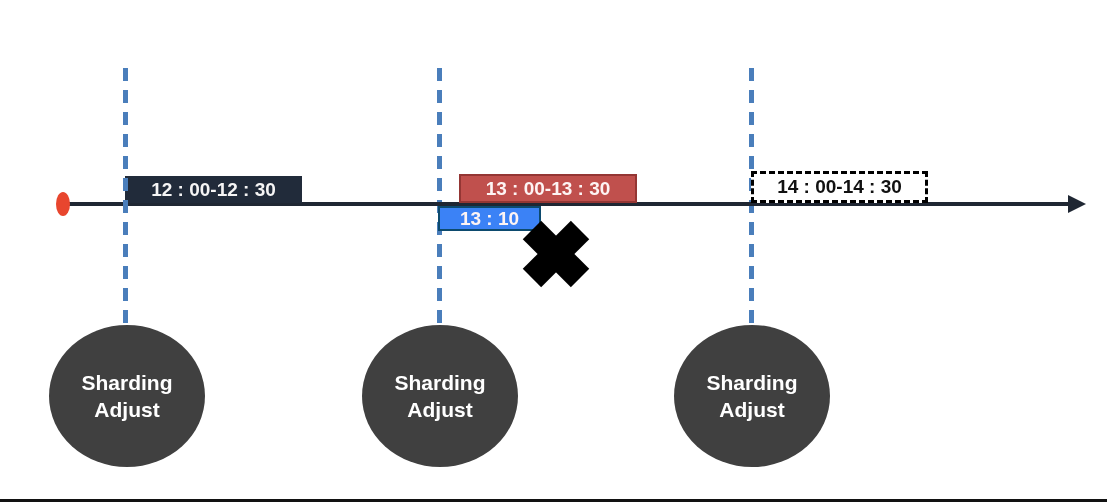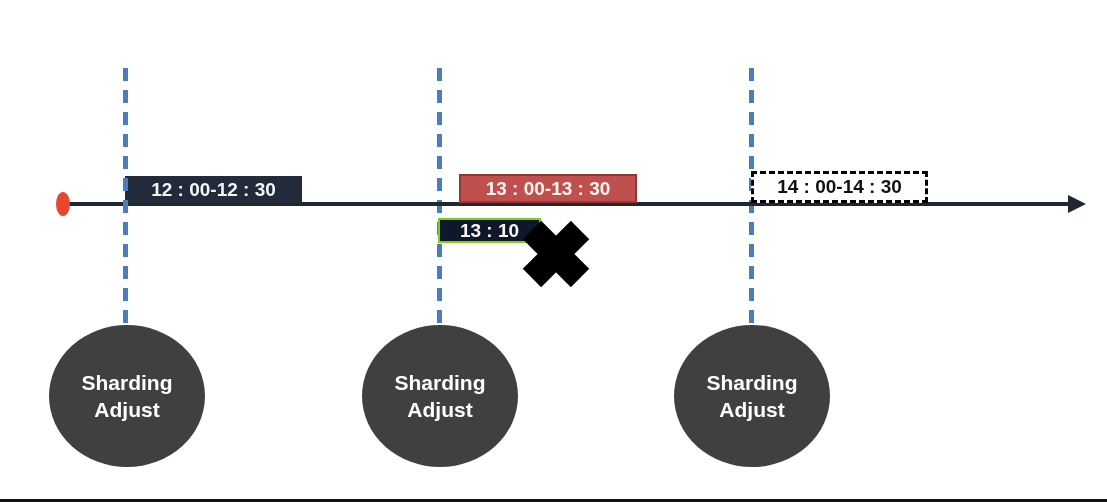--- a/index.html
+++ b/index.html
@@ -18,21 +18,21 @@
   .vline.front{z-index:4;}
   .vline.l1{left:123px;}
   .vline.l2{left:437px;}
   .vline.l3{left:749px;}
 
   
   .tbox{position:absolute;display:flex;align-items:center;justify-content:center;
     font-weight:bold;font-size:19px;white-space:nowrap;box-sizing:border-box;z-index:3;}
   .tbox.dark{left:125px;top:176px;width:177px;height:27px;background:#212b3a;color:#f5f5f5;}
   .tbox.red1{left:438px;top:174px;width:178px;height:29px;background:#c0504d;border:2px solid #943634;color:#fdf4f4;margin-left:21px;}
-  .tbox.red2{left:438px;top:218px;width:103px;height:25px;background:#0f172a;border:2px solid #84cc16;color:#fdf4f4;}
+  .tbox.red2{left:438px;top:206px;width:103px;height:25px;background:#3b82f6;border:2px solid #0c4a6e;color:#fdf4f4;}
   .tbox.dashed{left:751px;top:171px;width:177px;height:32px;background:#ffffff;border:3px dashed #000000;color:#111111;justify-content:center;}
 
   
   .xmark{position:absolute;left:522px;top:220px;width:68px;height:68px;z-index:5;}
   .xmark .bar{position:absolute;left:0;top:21px;width:68px;height:26px;background:#000;}
   .xmark .bar.a{transform:rotate(45deg);}
   .xmark .bar.b{transform:rotate(-45deg);}
 
   
   .node{position:absolute;top:325px;width:156px;height:142px;border-radius:50%;background:#404040;

